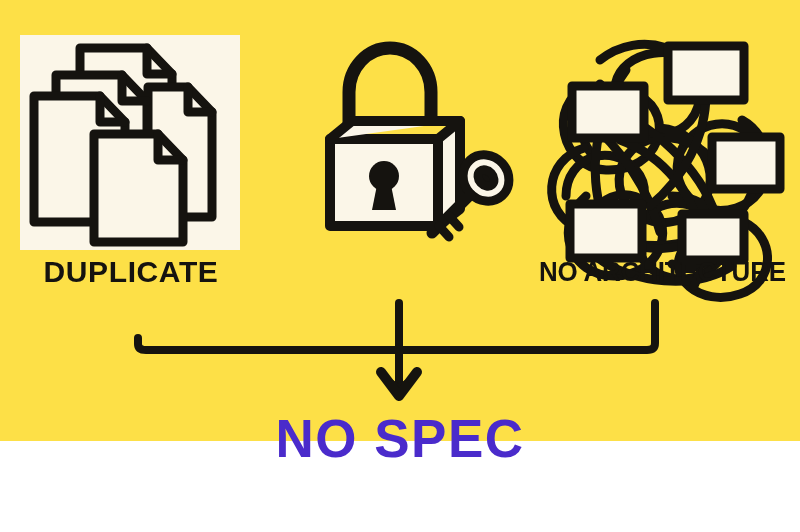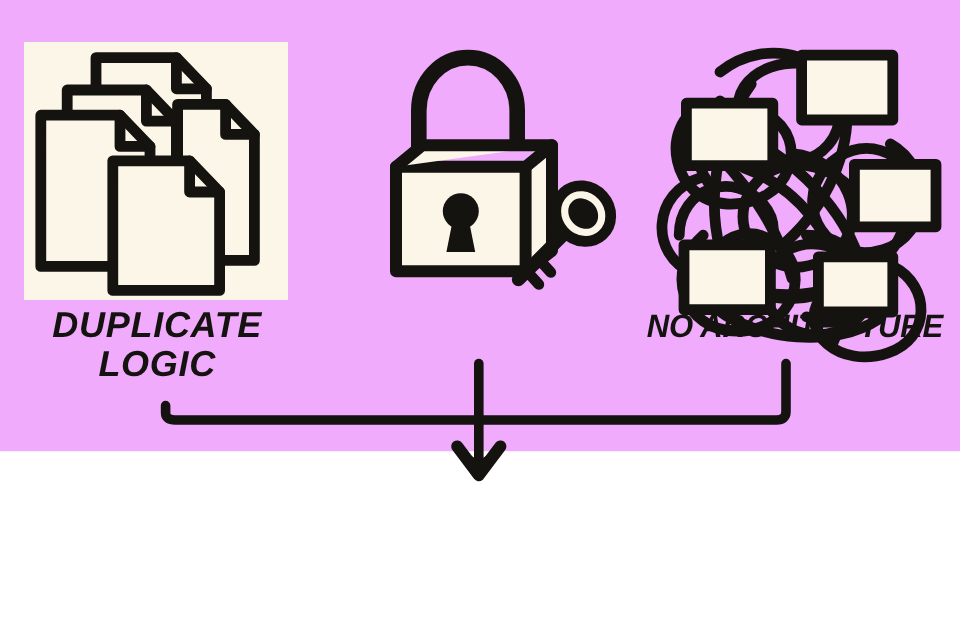--- a/index.html
+++ b/index.html
@@ -8,23 +8,22 @@
   }
   body {
     width: 800px;
     height: 532px;
     overflow: hidden;
     font-family: "Liberation Sans", sans-serif;
   }
   #poster {
     position: relative;
     width: 800px;
-    height: 376px;
-    background: #f0abfc;
-    font-style: italic;
+    height: 441px;
+    background: #fde047;
   }
   #poster svg.layer {
     position: absolute;
     left: 0;
     top: 0;
     width: 800px;
     height: 532px;
   }
   .label {
     position: absolute;
@@ -183,22 +182,22 @@
 
       <path d="M399 303 L399 390" stroke-width="8"></path>
     </g>
 
     <path d="M381 372 L399 396 L417 372 L399 384 Z" fill="#15130f"></path>
     <path d="M381 372 L399 396 L417 372" fill="none" stroke="#15130f" stroke-width="10" stroke-linecap="round" stroke-linejoin="round"></path>
   </svg>
 
   <div class="label" id="label-duplicate">
     <div>DUPLICATE</div>
-    <div>LOGIC</div>
   </div>
 
 
   <div class="label" id="label-architecture">
     <div>NO ARCHITECTURE</div>
   </div>
 
+  <div class="label" id="label-nospec">NO SPEC</div>
 
 </div>
 
 </body></html>

